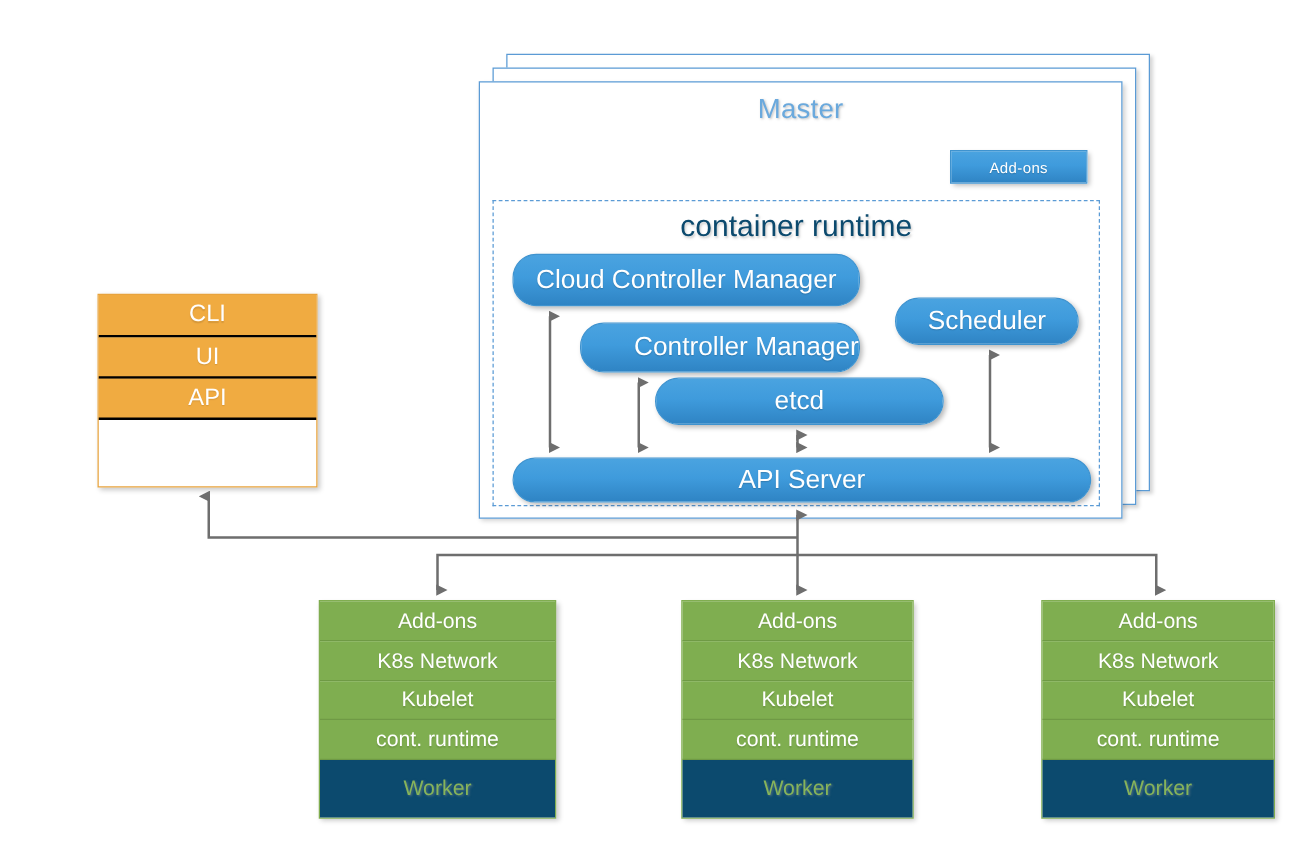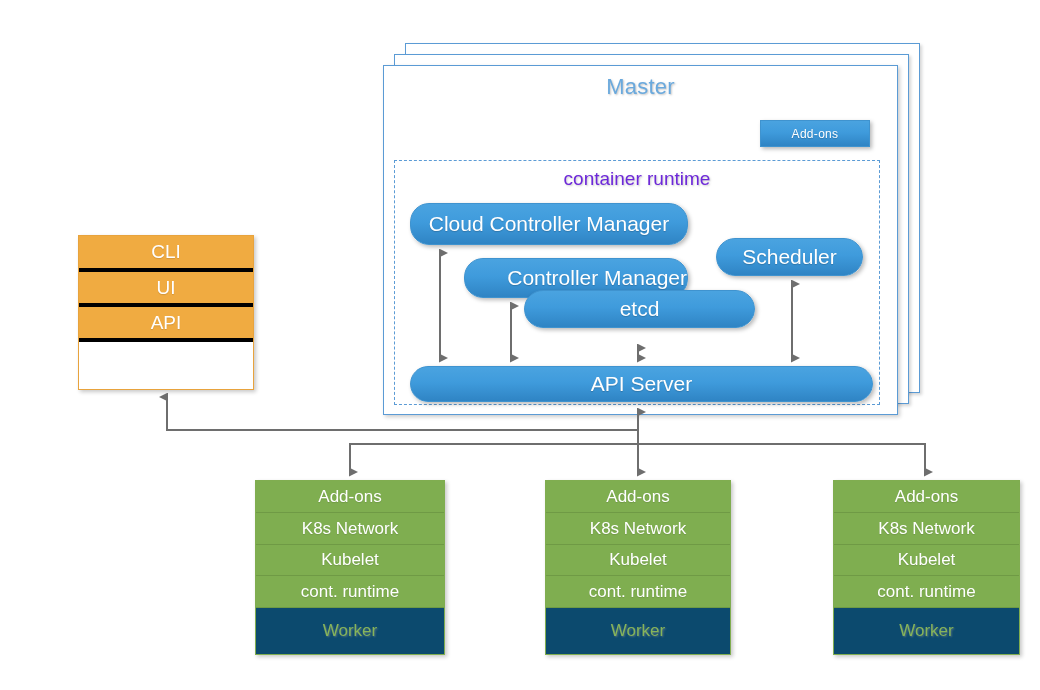--- a/index.html
+++ b/index.html
@@ -34,22 +34,22 @@
     text-shadow:1px 1px 2px rgba(120,120,120,0.45);
     letter-spacing:0.2px;
   }
   .dashed-box{
     border:1.6px dashed #5b9bd5;
     background:#ffffff;
   }
   .dashed-title{
     position:absolute;left:0;right:0;top:7px;
     text-align:center;
-    font-size:19px;
-    color:#6d28d9;
+    font-size:24px;
+    color:#0c4a6e;
     text-shadow:1px 1px 2px rgba(140,140,140,0.45);
   }
 
   
   .bluebox{
     background:linear-gradient(to bottom,#4aa3e0 0%,#3f9bdc 45%,#2f84c4 100%);
     border:1px solid #3f93cf;
     color:#ffffff;
     display:flex;align-items:center;justify-content:center;
     box-shadow:2px 2px 4px rgba(0,0,0,0.28);
@@ -63,21 +63,21 @@
     border:1px solid #e8a33d;
     background:#ffffff;
     box-shadow:2px 2px 4px rgba(0,0,0,0.22);
     display:flex;flex-direction:column;
   }
   .orange-row{
     background:#f0ab41;
     color:#ffffff;
     font-size:19px;
     display:flex;align-items:center;justify-content:center;
-    border-bottom:4px solid #000000;
+    border-bottom:2px solid #000000;
     text-shadow:0 1px 1px rgba(0,0,0,0.12);
   }
   .orange-foot{
     flex:1;
     background:#ffffff;
     color:#f0ab41;
     font-size:19px;
     display:flex;align-items:center;justify-content:center;
     text-shadow:1px 1px 2px rgba(150,150,150,0.5);
   }
@@ -130,21 +130,21 @@
   </div>
 
   <div class="abs bluebox big" style="left:410px;top:203px;width:278px;height:42px;">
     <span>Cloud Controller Manager</span>
   </div>
 
   <div class="abs bluebox big" style="left:464px;top:258px;width:224px;height:40px;justify-content:flex-end;">
     <span>Controller Manager</span>
   </div>
 
-  <div class="abs bluebox big" style="left:524px;top:290px;width:231px;height:38px;">
+  <div class="abs bluebox big" style="left:524px;top:302px;width:231px;height:38px;">
     <span>etcd</span>
   </div>
 
   <div class="abs bluebox big" style="left:716px;top:238px;width:147px;height:38px;">
     <span>Scheduler</span>
   </div>
 
   <div class="abs bluebox big" style="left:410px;top:366px;width:463px;height:36px;">
     <span>API Server</span>
   </div>

